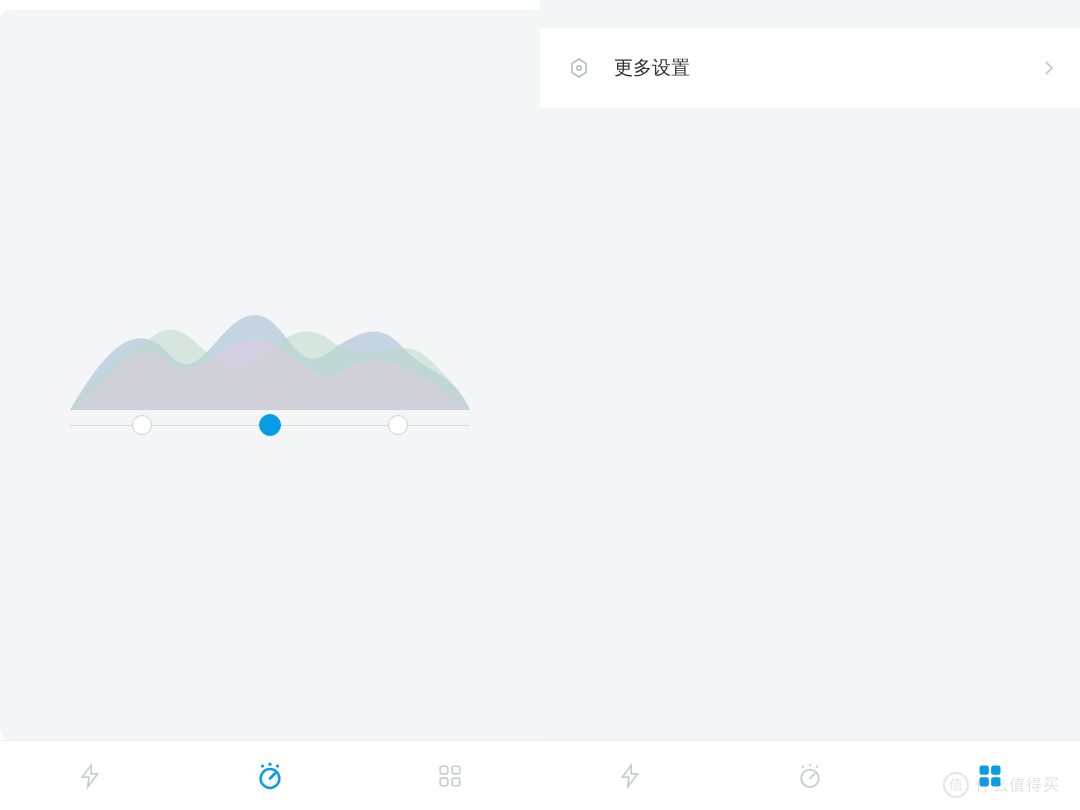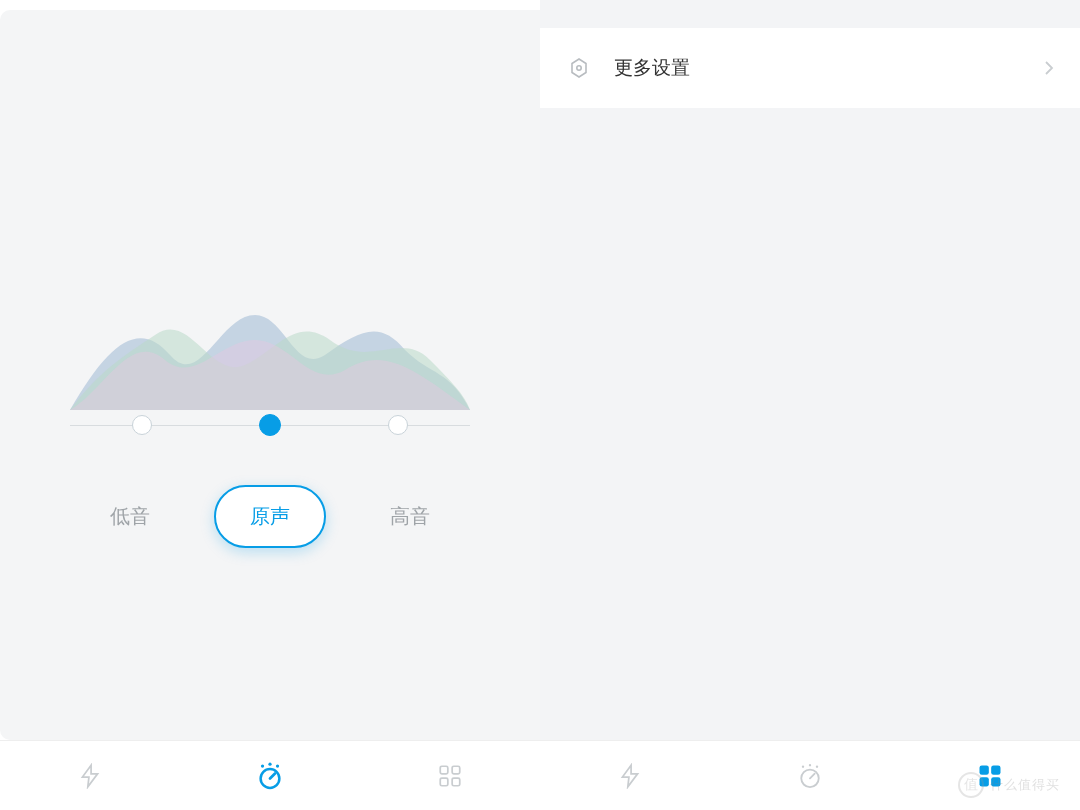--- a/index.html
+++ b/index.html
@@ -31,21 +31,21 @@
   .track-line { position:absolute; left:0; right:0; top:50%; height:1px; background:#d8dcdf; }
   .knob { position:absolute; top:50%; width:20px; height:20px; border-radius:50%; transform:translate(-50%,-50%); background:#fff; border:1.5px solid #c9d3d9; }
   .knob.active { background:#079de6; border-color:#079de6; width:22px; height:22px; }
 
   .eq-buttons { position:absolute; top:475px; left:0; right:0; display:flex; justify-content:center; align-items:center; gap:30px; }
   .eq-btn { font-size:20px; color:#9fa4a8; padding:16px 34px; border-radius:40px; cursor:pointer; }
   .eq-btn.active { color:#079de6; border:2px solid #079de6; background:#fff; box-shadow:0 4px 14px rgba(7,157,230,0.25); }
 
   .watermark { position:absolute; right:20px; bottom:12px; display:flex; align-items:center; gap:6px; opacity:0.25; pointer-events:none; }
   .watermark .wm-circle { width:26px; height:26px; border-radius:50%; border:2px solid #999; display:flex; align-items:center; justify-content:center; font-size:14px; color:#999;}
-  .watermark .wm-text { font-size:13px; color:#888; letter-spacing:1px;}
+  .watermark .wm-text { font-size:16px; color:#888; letter-spacing:1px;}
 </style>
 </head>
 <body>
 
 <div class="half left">
   <div class="left-body" style="position:relative;">
 
     <div class="wave-area">
       <svg viewBox="0 0 400 150" preserveAspectRatio="none">
         <path d="M0,150 C40,80 70,60 100,95 C130,130 150,55 185,55 C215,55 225,115 255,95 C290,70 310,60 335,90 C360,115 380,110 400,150 Z" fill="#9fb8d4" fill-opacity="0.55"></path>
@@ -54,25 +54,20 @@
       </svg>
     </div>
 
     <div class="track">
       <div class="track-line"></div>
       <div class="knob" style="left:18%;"></div>
       <div class="knob active" style="left:50%;"></div>
       <div class="knob" style="left:82%;"></div>
     </div>
 
-    <div class="eq-buttons">
-      <div class="eq-btn">低音</div>
-      <div class="eq-btn active">原声</div>
-      <div class="eq-btn">高音</div>
-    </div>
 
   </div>
   <div class="tabbar">
     <div class="tab">
       <svg width="26" height="26" viewBox="0 0 24 24" fill="none" stroke="currentColor" stroke-width="1.6">
           <path d="M13 2 L5 13 L11 13 L10 22 L19 10 L13 10 Z"></path>
         </svg>
     </div>
     <div class="tab active">
       <svg width="30" height="30" viewBox="0 0 24 24" fill="currentColor">

